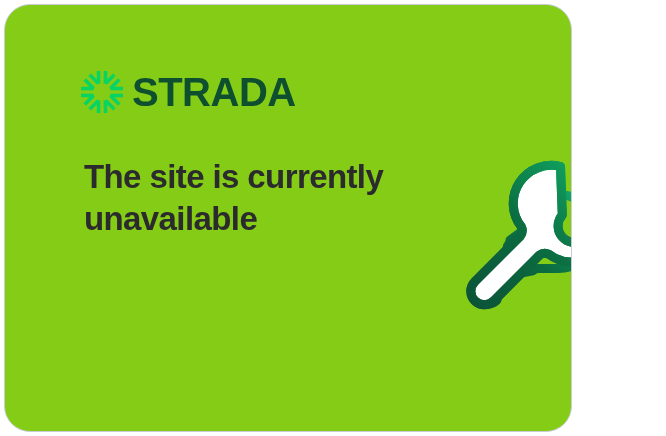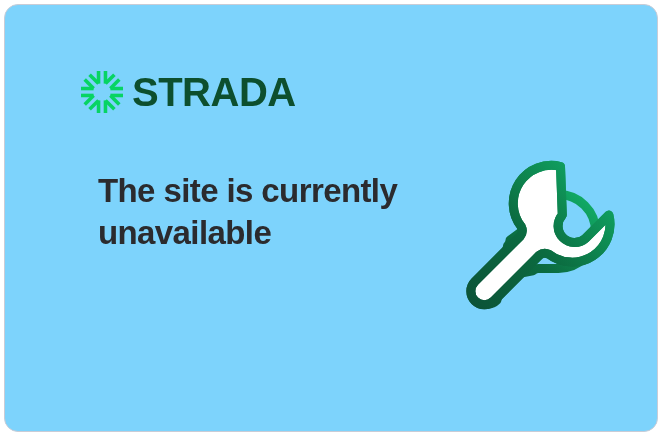--- a/index.html
+++ b/index.html
@@ -21,26 +21,26 @@
     height: 436px;
     background: #ffffff;
     box-sizing: border-box;
   }
 
   
   .card {
     position: absolute;
     left: 4px;
     top: 4px;
-    width: 654px;
+    width: 568px;
     height: 428px;
     box-sizing: border-box;
-    background: #7dd3fc;
+    background: #84cc16;
     border: 1px solid #c9ccd6;
-    border-radius: 14px;
+    border-radius: 26px;
     overflow: hidden;
   }
 
   
   .brand {
     position: absolute;
     left: 76px;
     top: 66px;
     display: flex;
     align-items: center;
@@ -67,21 +67,21 @@
     position: absolute;
     left: 79px;
     top: 151px;
     width: 330px;
     font-family: "Liberation Sans", sans-serif;
     font-size: 33px;
     line-height: 42px;
     font-weight: 700;
     letter-spacing: -0.6px;
     color: #2b2b2e;
-    margin: 14px;
+    margin: 0;
   }
 
   
   .body-copy {
     position: absolute;
     left: 80px;
     top: 268px;
     width: 305px;
     font-family: "Liberation Sans", sans-serif;
     font-size: 17.5px;

